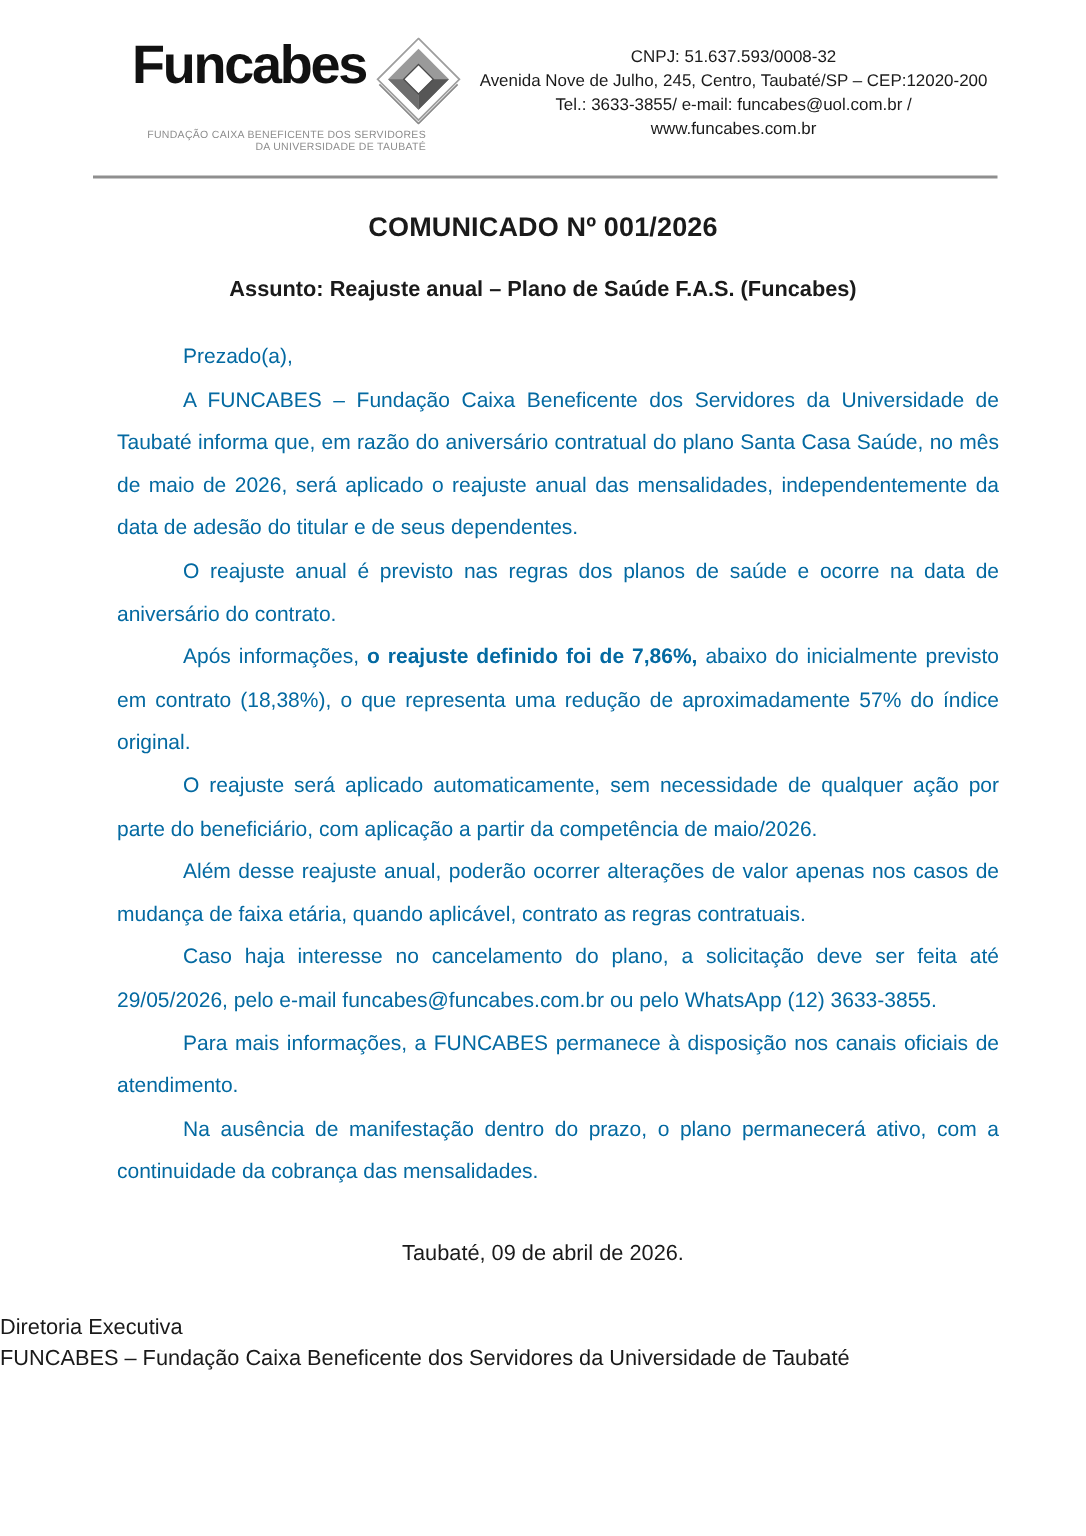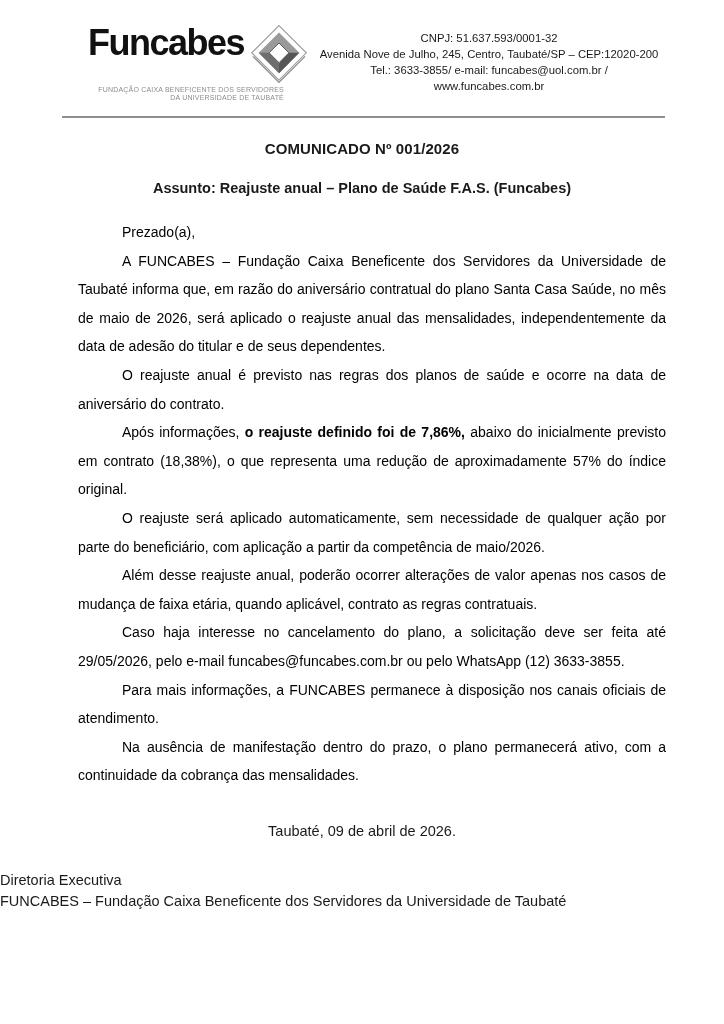--- a/index.html
+++ b/index.html
@@ -54,39 +54,39 @@
 
   .header-rule {
     border: none;
     border-top: 2px solid #8f8f8f;
     margin: 14px 59px 0 62px;
   }
 
   
   .doc-title {
     text-align: center;
-    font-size: 15px;
+    font-size: 18px;
     font-weight: bold;
     margin-top: 22px;
     letter-spacing: 0.1px;
   }
   .doc-subject {
     text-align: center;
     font-size: 14.5px;
     font-weight: bold;
     margin-top: 23px;
   }
 
   
   .doc-body {
     margin: 22px 58px 0 78px;
     font-size: 14px;
     line-height: 28.6px;
     text-align: justify;
-    color: #000000;
+    color: #0369a1;
   }
   .doc-body p {
     text-indent: 44px;
     margin: 0;
   }
   .doc-body p strong { font-weight: bold; }
 
   
   .date-line {
     text-align: center;
@@ -120,21 +120,21 @@
           </svg>
         </span>
       </div>
       <div class="logo-sub">
         <div>FUNDAÇÃO CAIXA BENEFICENTE DOS SERVIDORES</div>
         <div>DA UNIVERSIDADE DE TAUBATÉ</div>
       </div>
     </div>
 
     <div class="header-info">
-      <div>CNPJ: 51.637.593/0001-32</div>
+      <div>CNPJ: 51.637.593/0008-32</div>
       <div>Avenida Nove de Julho, 245, Centro, Taubaté/SP – CEP:12020-200</div>
       <div>Tel.: 3633-3855/ e-mail: funcabes@uol.com.br / www.funcabes.com.br</div>
     </div>
   </header>
 
   <hr class="header-rule">
 
   <div class="doc-title">COMUNICADO Nº 001/2026</div>
   <div class="doc-subject">Assunto: Reajuste anual – Plano de Saúde F.A.S. (Funcabes)</div>
 

